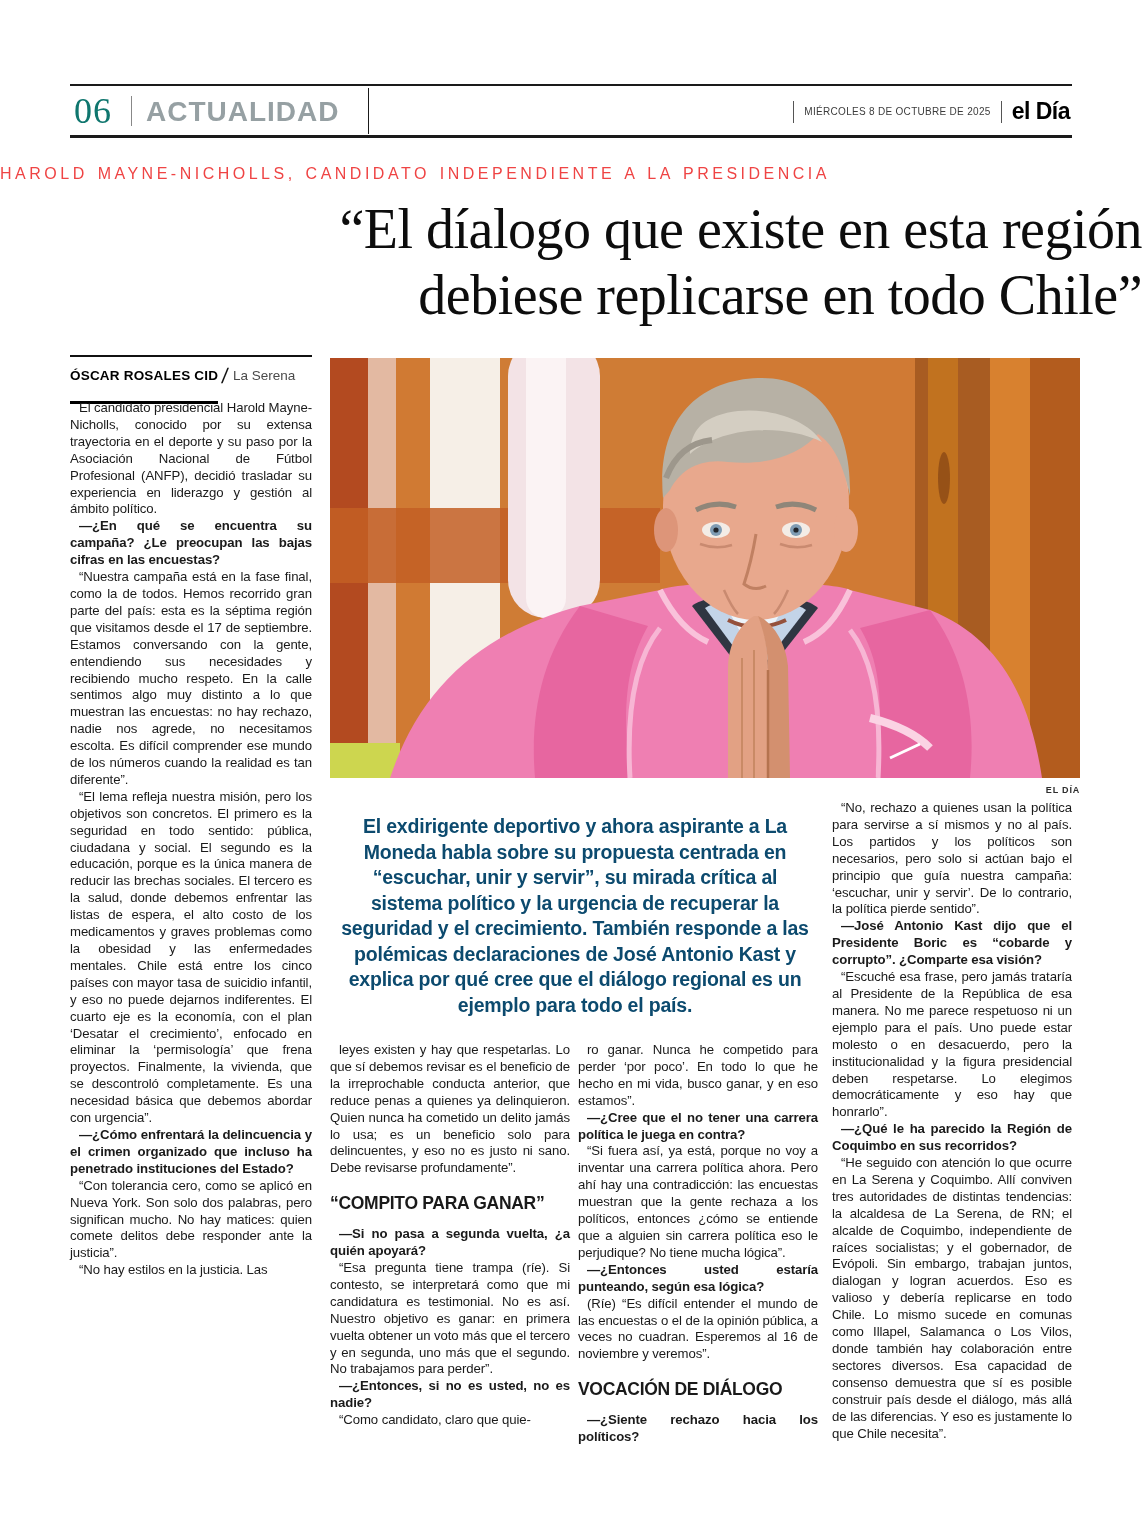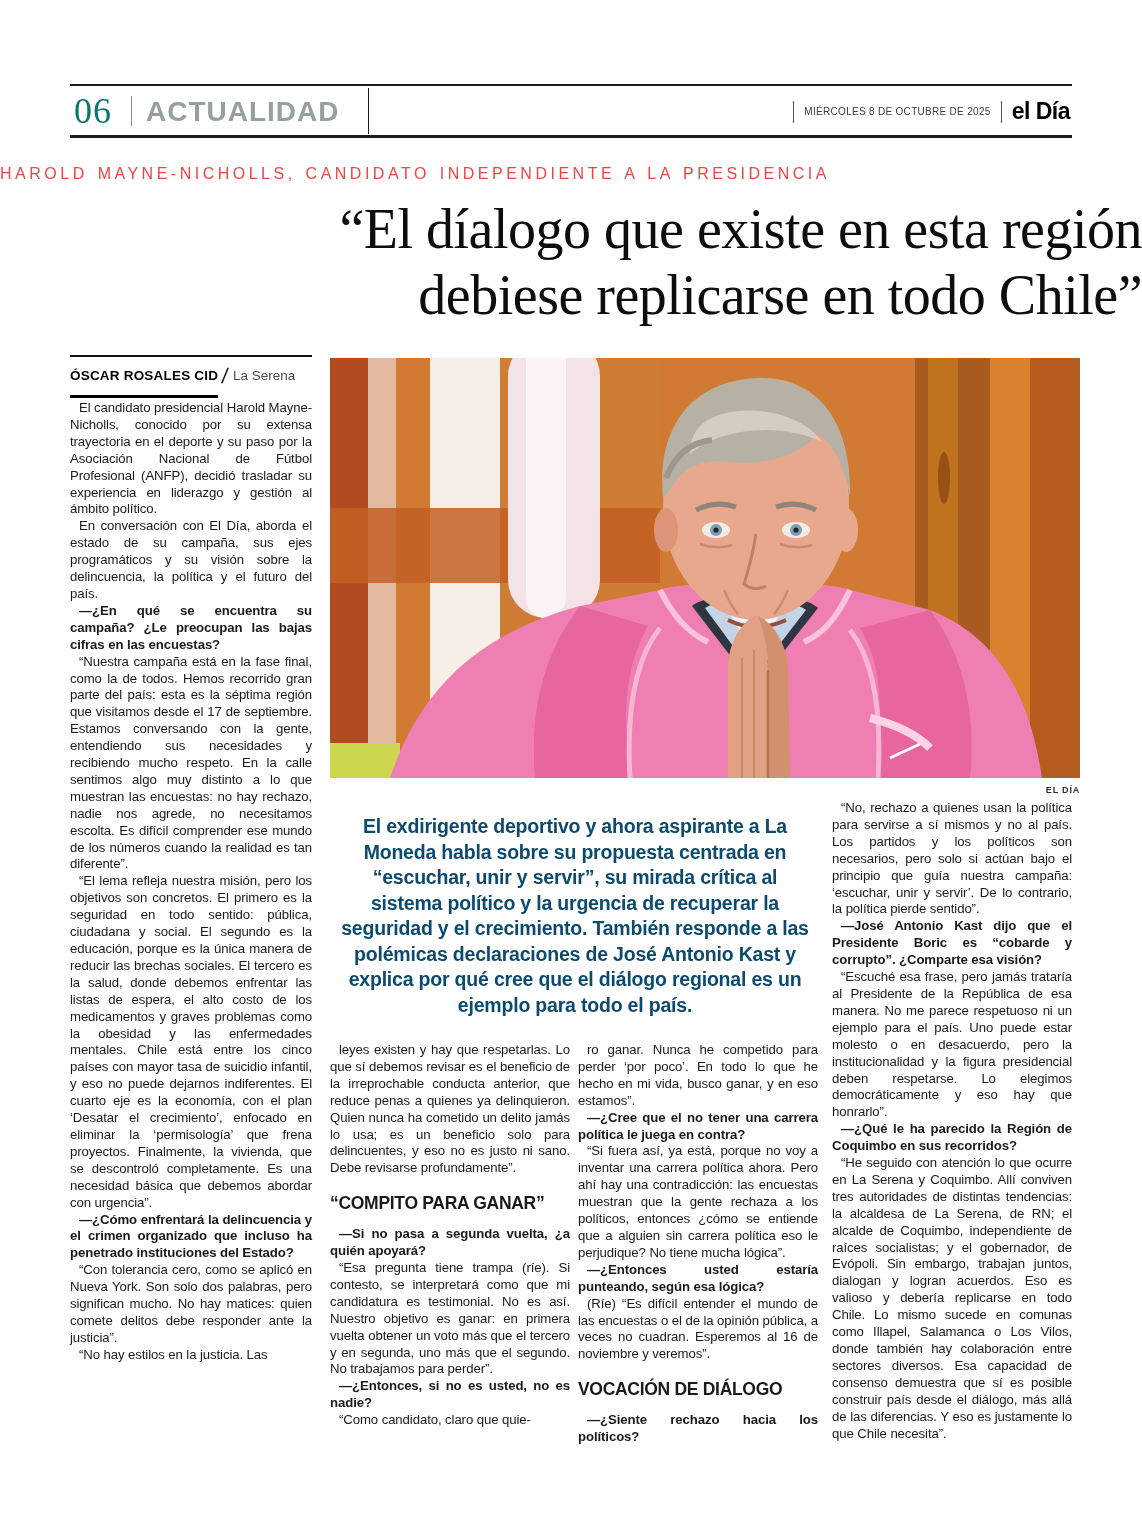--- a/index.html
+++ b/index.html
@@ -19,21 +19,21 @@
   .mast-right{position:absolute;right:72px;top:98px;display:flex;align-items:center;gap:10px;}
   .mast-date{font-size:10px;color:#3c3c3c;letter-spacing:.3px;}
   .mast-bar{width:1px;height:22px;background:#555;}
   .brand{font-size:23px;font-weight:bold;color:#000;letter-spacing:-.5px;}
   
   .kicker{position:absolute;left:0;right:0;top:165px;font-size:16px;letter-spacing:3.5px;color:#ef4444;word-spacing:2px;}
   .headline{position:absolute;left:0;right:0;top:196px;text-align:right;
     font-family:"Liberation Serif",serif;font-size:56px;line-height:66px;color:#0d0d0d;font-weight:500;letter-spacing:-.5px;}
   
   .byline{position:absolute;left:70px;top:355px;width:242px;border-top:2px solid #111;padding-top:7px;white-space:nowrap;}
-  .byline-name{font-weight:bold;font-size:13.5px;color:#000;display:inline-block;border-bottom:3px solid #000;padding-bottom:12px;letter-spacing:.2px;}
+  .byline-name{font-weight:bold;font-size:13.5px;color:#000;display:inline-block;border-bottom:3px solid #000;padding-bottom:18px;letter-spacing:.2px;}
   .byline-slash{font-size:21px;font-weight:300;color:#111;margin:0 5px 0 4px;vertical-align:-3px;display:inline-block;transform:skewX(-8deg);}
   .byline-loc{font-size:13.5px;color:#4a4a4a;}
   
   .photo{position:absolute;left:330px;top:358px;width:750px;height:420px;overflow:hidden;}
   .photo svg{display:block;}
   .photo-credit{position:absolute;left:330px;top:785px;width:750px;text-align:right;font-size:9px;font-weight:bold;letter-spacing:.8px;color:#2e2e2e;}
   
   .pullquote{position:absolute;left:336px;top:814px;width:478px;text-align:center;
     font-weight:bold;font-size:19.5px;line-height:25.5px;color:#0c4a6e;letter-spacing:-.2px;}
   
@@ -148,21 +148,20 @@
       <path d="M540 360 q 40 10 60 30" stroke="#fbd3e4" stroke-width="8" fill="none"></path>
       <path d="M560 400 l 30 -14" stroke="#fff" stroke-width="3" fill="none"></path>
     </svg>
   </div>
   <div class="photo-credit">EL DÍA</div>
 
   <div class="pullquote">El exdirigente deportivo y ahora aspirante a La Moneda habla sobre su propuesta centrada en “escuchar, unir y servir”, su mirada crítica al sistema político y la urgencia de recuperar la seguridad y el crecimiento. También responde a las polémicas declaraciones de José Antonio Kast y explica por qué cree que el diálogo regional es un ejemplo para todo el país.</div>
 
   <div class="col col1">
       <div class="blk p">El candidato presidencial Harold Mayne-Nicholls, conocido por su extensa trayectoria en el deporte y su paso por la Asociación Nacional de Fútbol Profesional (ANFP), decidió trasladar su experiencia en liderazgo y gestión al ámbito político.</div>
-      <div class="blk p">En conversación con El Día, aborda el estado de su campaña, sus ejes programáticos y su visión sobre la delincuencia, la política y el futuro del país.</div>
       <div class="blk q">—¿En qué se encuentra su campaña? ¿Le preocupan las bajas cifras en las encuestas?</div>
       <div class="blk p">“Nuestra campaña está en la fase final, como la de todos. Hemos recorrido gran parte del país: esta es la séptima región que visitamos desde el 17 de septiembre. Estamos conversando con la gente, entendiendo sus necesidades y recibiendo mucho respeto. En la calle sentimos algo muy distinto a lo que muestran las encuestas: no hay rechazo, nadie nos agrede, no necesitamos escolta. Es difícil comprender ese mundo de los números cuando la realidad es tan diferente”.</div>
       <div class="blk p">“El lema refleja nuestra misión, pero los objetivos son concretos. El primero es la seguridad en todo sentido: pública, ciudadana y social. El segundo es la educación, porque es la única manera de reducir las brechas sociales. El tercero es la salud, donde debemos enfrentar las listas de espera, el alto costo de los medicamentos y graves problemas como la obesidad y las enfermedades mentales. Chile está entre los cinco países con mayor tasa de suicidio infantil, y eso no puede dejarnos indiferentes. El cuarto eje es la economía, con el plan ‘Desatar el crecimiento’, enfocado en eliminar la ‘permisología’ que frena proyectos. Finalmente, la vivienda, que se descontroló completamente. Es una necesidad básica que debemos abordar con urgencia”.</div>
       <div class="blk q">—¿Cómo enfrentará la delincuencia y el crimen organizado que incluso ha penetrado instituciones del Estado?</div>
       <div class="blk p">“Con tolerancia cero, como se aplicó en Nueva York. Son solo dos palabras, pero significan mucho. No hay matices: quien comete delitos debe responder ante la justicia”.</div>
       <div class="blk p">“No hay estilos en la justicia. Las</div>
     </div>
   <div class="col col2">
       <div class="blk p">leyes existen y hay que respetarlas. Lo que sí debemos revisar es el beneficio de la irreprochable conducta anterior, que reduce penas a quienes ya delinquieron. Quien nunca ha cometido un delito jamás lo usa; es un beneficio solo para delincuentes, y eso no es justo ni sano. Debe revisarse profundamente”.</div>
       <div class="blk sub">“COMPITO PARA GANAR”</div>

